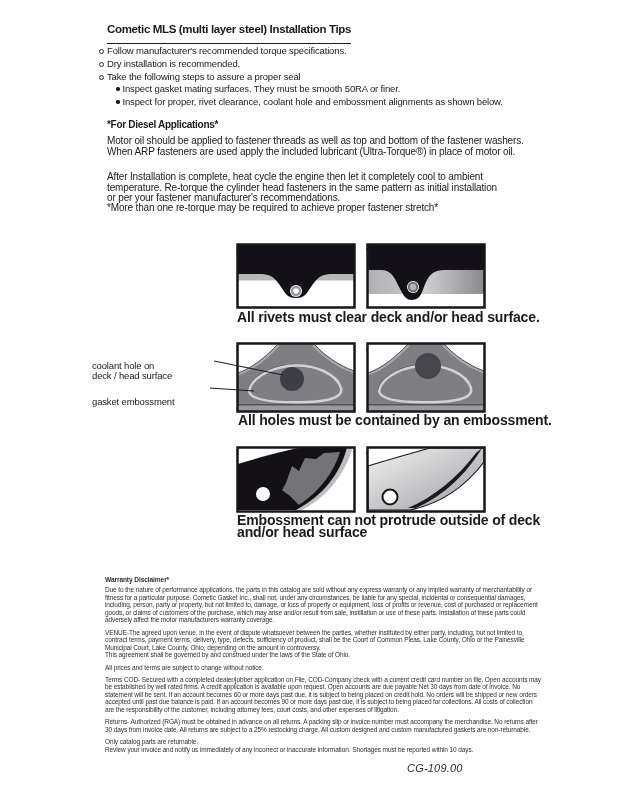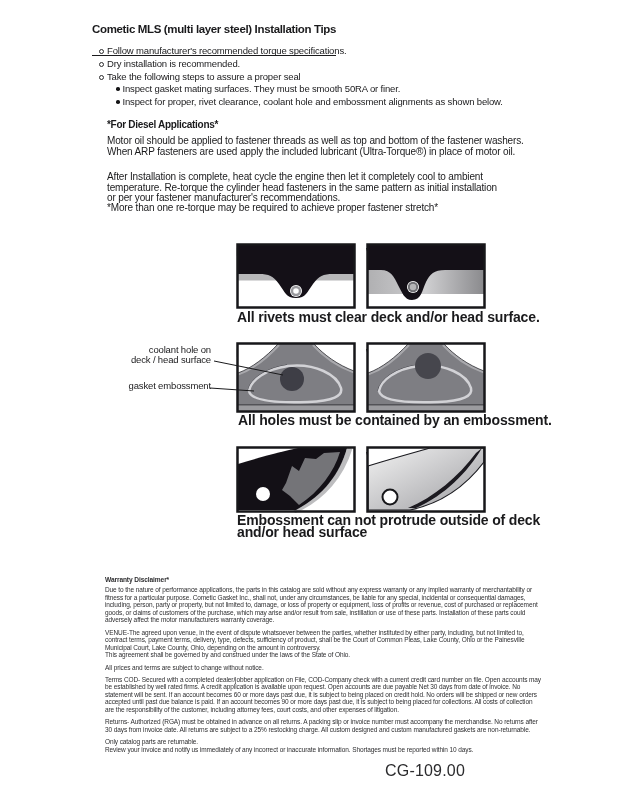--- a/index.html
+++ b/index.html
@@ -4,47 +4,47 @@
 <style>
   html,body{margin:0;padding:0;}
   body{
     width:618px;height:800px;background:#ffffff;position:relative;
     font-family:"Liberation Sans", sans-serif;color:#1a1a1c;overflow:hidden;
   }
   .abs{position:absolute;}
   .pre{white-space:pre-line;}
 
   #title{
-    left:92px;top:23px;font-size:11.5px;font-weight:bold;letter-spacing:-0.35px;
-    border-bottom:1.5px solid #1a1a1c;padding-bottom:20px;
+    left:107px;top:23px;font-size:11.5px;font-weight:bold;letter-spacing:-0.35px;
+    border-bottom:1.5px solid #1a1a1c;padding-bottom:8px;
   }
 
   #bullets{left:99px;top:45px;font-size:9.5px;letter-spacing:-0.15px;}
   .bullet-row{display:flex;align-items:flex-start;line-height:12.8px;}
   .bullet-row.sub{margin-left:17px;}
   .marker-o{flex:none;width:3px;height:3px;border:1px solid #2c2c2e;border-radius:50%;margin:4px 3px 0 0;}
   .marker-f{flex:none;width:3.5px;height:3.5px;background:#141416;border-radius:50%;margin:4px 3px 0 0;}
 
   .h-bold{font-weight:bold;font-size:10px;letter-spacing:-0.3px;}
   #diesel-heading{left:107px;top:119px;}
   .bodytext{font-size:10px;letter-spacing:-0.15px;line-height:10.6px;width:455px;}
   #diesel-para1{left:107px;top:136px;}
   #diesel-para2{left:107px;top:172px;}
   #diesel-note{left:107px;top:203px;}
 
   .fig-label{width:120px;text-align:left;font-size:11px;color:#242427;margin-top:18px;}
   .fig-caption{font-size:14px;font-weight:bold;letter-spacing:-0.15px;line-height:11.5px;}
-  .ann{width:119px;text-align:right;font-size:9.5px;letter-spacing:-0.15px;line-height:10.3px;}
+  .ann{width:119px;text-align:left;font-size:9.5px;letter-spacing:-0.15px;line-height:10.3px;margin-top:16px;}
 
   #legal{left:105px;top:576px;width:462px;font-size:6.5px;letter-spacing:-0.1px;
          line-height:7.45px;color:#2e2e30;}
   #legal .legal-h{font-weight:bold;font-size:6.6px;margin:0 0 3px 0;}
   #legal p{margin:0 0 5px 0;}
 
-  #footer{left:385px;top:762px;font-size:16px;letter-spacing:0.2px;color:#2b2b2d;}
+  #footer{left:407px;top:762px;font-size:11px;letter-spacing:0.2px;color:#2b2b2d;font-style:italic;}
 
   svg{display:block;}
   #overlay{left:0;top:0;pointer-events:none;z-index:5;}
 </style>
 </head>
 <body>
 
 <div class="abs" id="title">Cometic MLS (multi layer steel) Installation Tips</div>
 
 <div class="abs" id="bullets">

